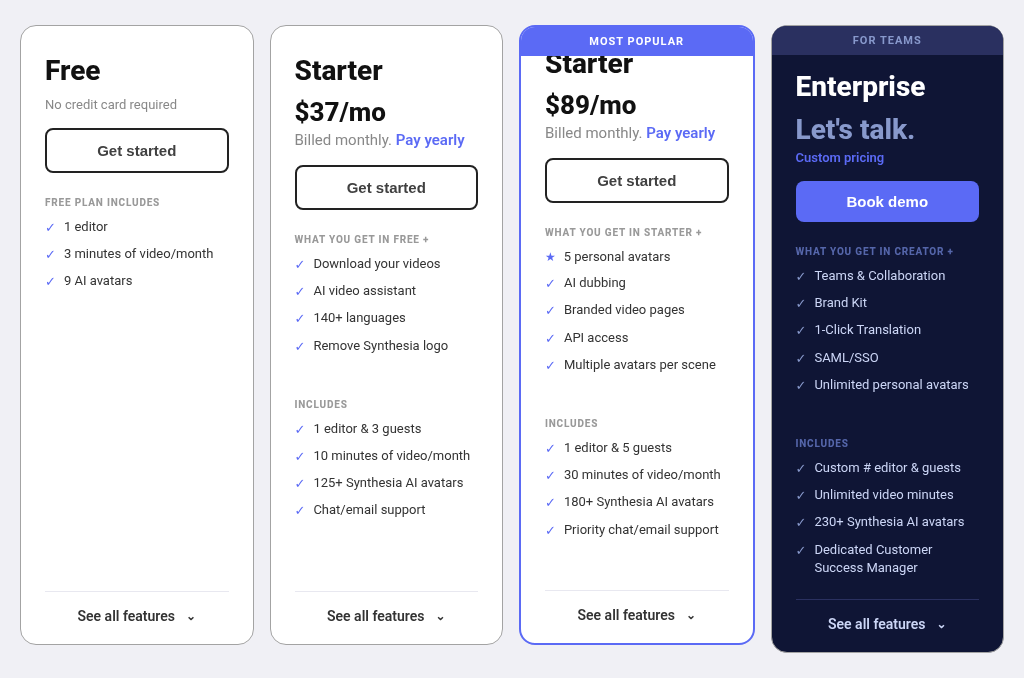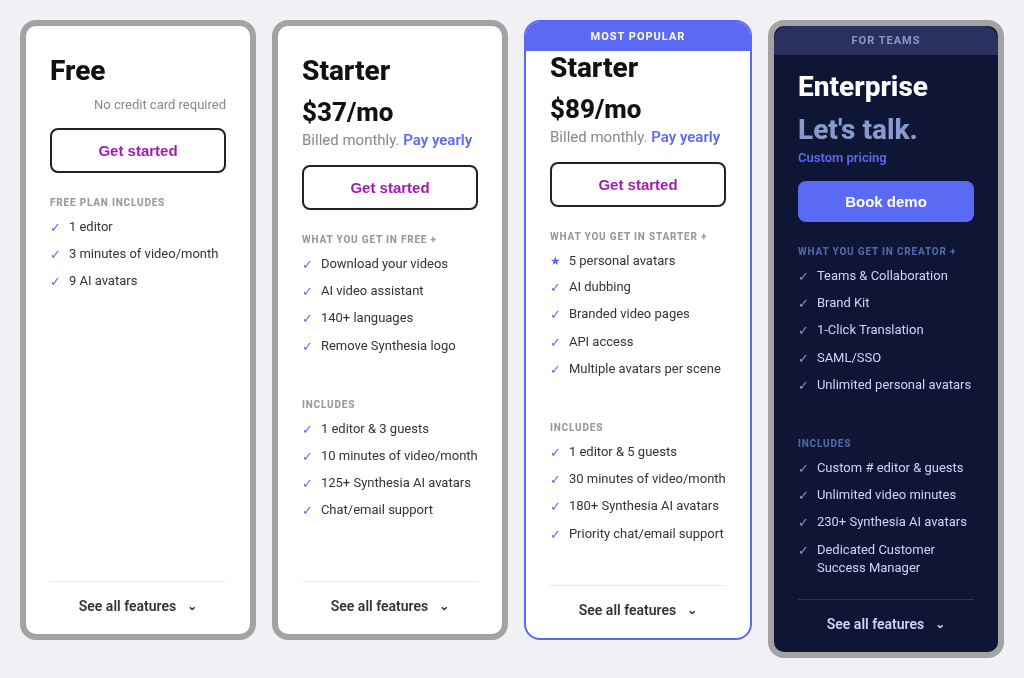--- a/index.html
+++ b/index.html
@@ -17,31 +17,31 @@
       gap: 16px;
       max-width: 1024px;
       width: 100%;
       align-items: flex-start;
     }
     .card {
       background: #fff;
       border-radius: 16px;
       padding: 28px 24px 20px;
       flex: 1;
-      border: 6px solid #a3a3a3;
+      border: 1px solid #a3a3a3;
       display: flex;
       flex-direction: column;
       position: relative;
       min-height: 620px;
     }
     .card-free { }
     .card-starter { }
     .card-creator {
       border: 2px solid #5b6af5;
-      padding-top: 29px;
+      padding-top: 20px;
     }
     .card-enterprise {
       background: #0f1535;
       color: #fff;
       padding-top: 44px;
     }
     .badge {
       position: absolute;
       top: 0;
       left: 0;
@@ -98,33 +98,32 @@
       margin-bottom: 16px;
     }
     .custom-pricing span {
       color: #5b6af5;
       font-weight: 600;
     }
     .no-credit {
       font-size: 13px;
       color: #888;
       margin-bottom: 16px;
-      text-align: right;
     }
     .cta-btn {
       width: 100%;
       padding: 12px;
       border-radius: 8px;
       font-size: 15px;
       font-weight: 700;
       cursor: pointer;
       margin-bottom: 20px;
       border: 2px solid #222;
       background: #fff;
-      color: #a21caf;
+      color: #404040;
     }
     .cta-btn-enterprise {
       background: #5b6af5;
       color: #fff;
       border: none;
     }
     .section-label {
       font-size: 10px;
       font-weight: 800;
       letter-spacing: 0.8px;

